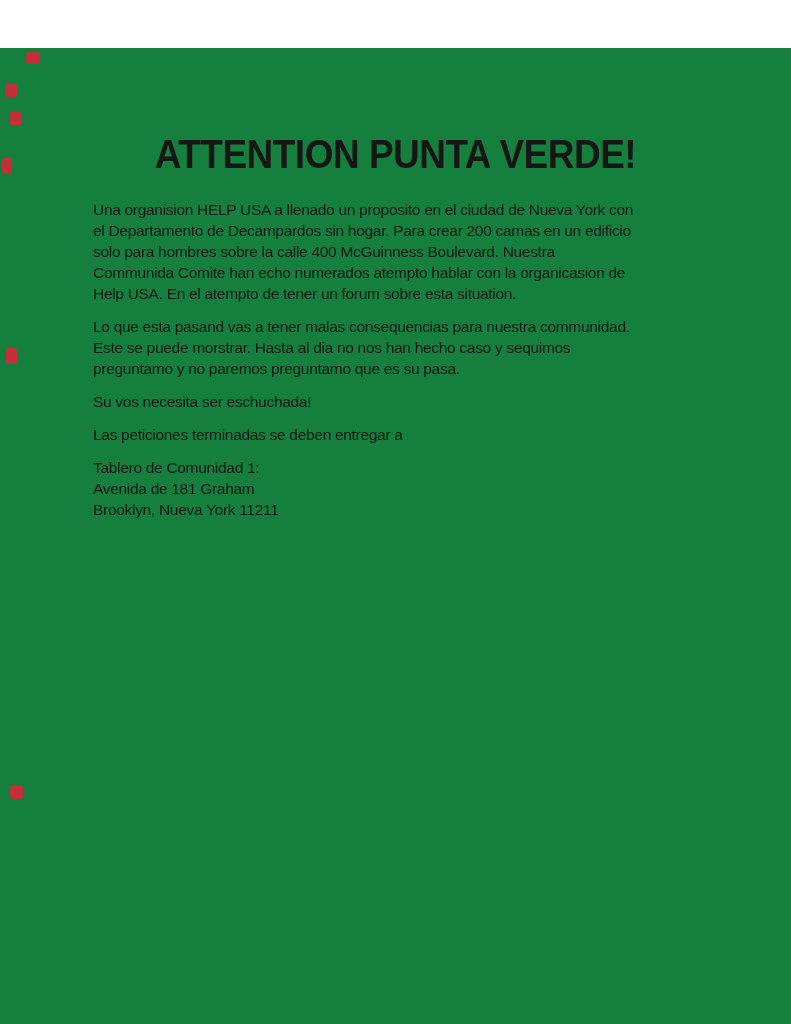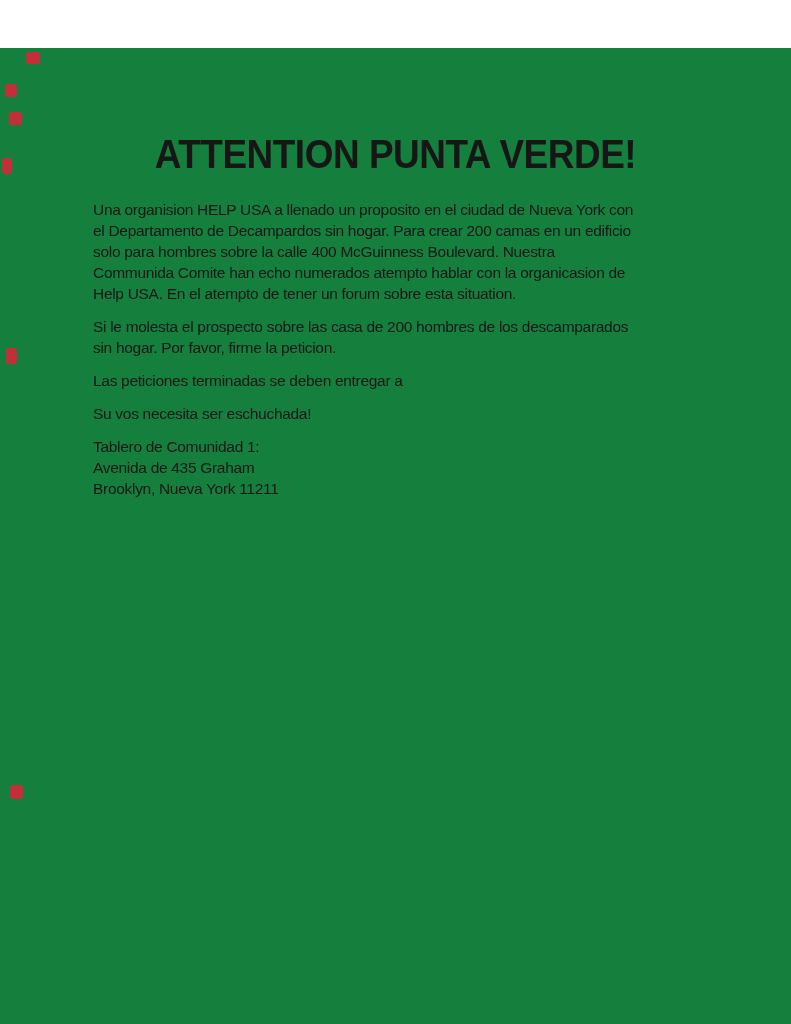--- a/index.html
+++ b/index.html
@@ -68,22 +68,23 @@
     </div>
 
   <h1 class="page-title"><span class="title-inner">ATTENTION PUNTA VERDE!</span></h1>
 
   <div class="content">
     <p class="para">Una organision HELP USA a llenado un proposito en el ciudad de Nueva York con
 el Departamento de Decampardos sin hogar. Para crear 200 camas en un edificio
 solo para hombres sobre la calle 400 McGuinness Boulevard. Nuestra
 Communida Comite han echo numerados atempto hablar con la organicasion de
 Help USA. En el atempto de tener un forum sobre esta situation.</p>
-    <p class="para">Si le molesta el prospecto sobre las casa de 200 hombres de los descamparados
-sin hogar. Por favor, firme la peticion.</p>
+    <p class="para">Lo que esta pasand vas a tener malas consequencias para nuestra communidad.
+Este se puede morstrar. Hasta al dia no nos han hecho caso y sequimos
+preguntamo y no paremos preguntamo que es su pasa.</p>
+    <p class="para">Su vos necesita ser eschuchada!</p>
     <p class="para">Las peticiones terminadas se deben entregar a</p>
-    <p class="para">Su vos necesita ser eschuchada!</p>
     <p class="para">Tablero de Comunidad 1:
-Avenida de 435 Graham
+Avenida de 181 Graham
 Brooklyn, Nueva York 11211</p>
   </div>
 
 </div>
 
 </body></html>

